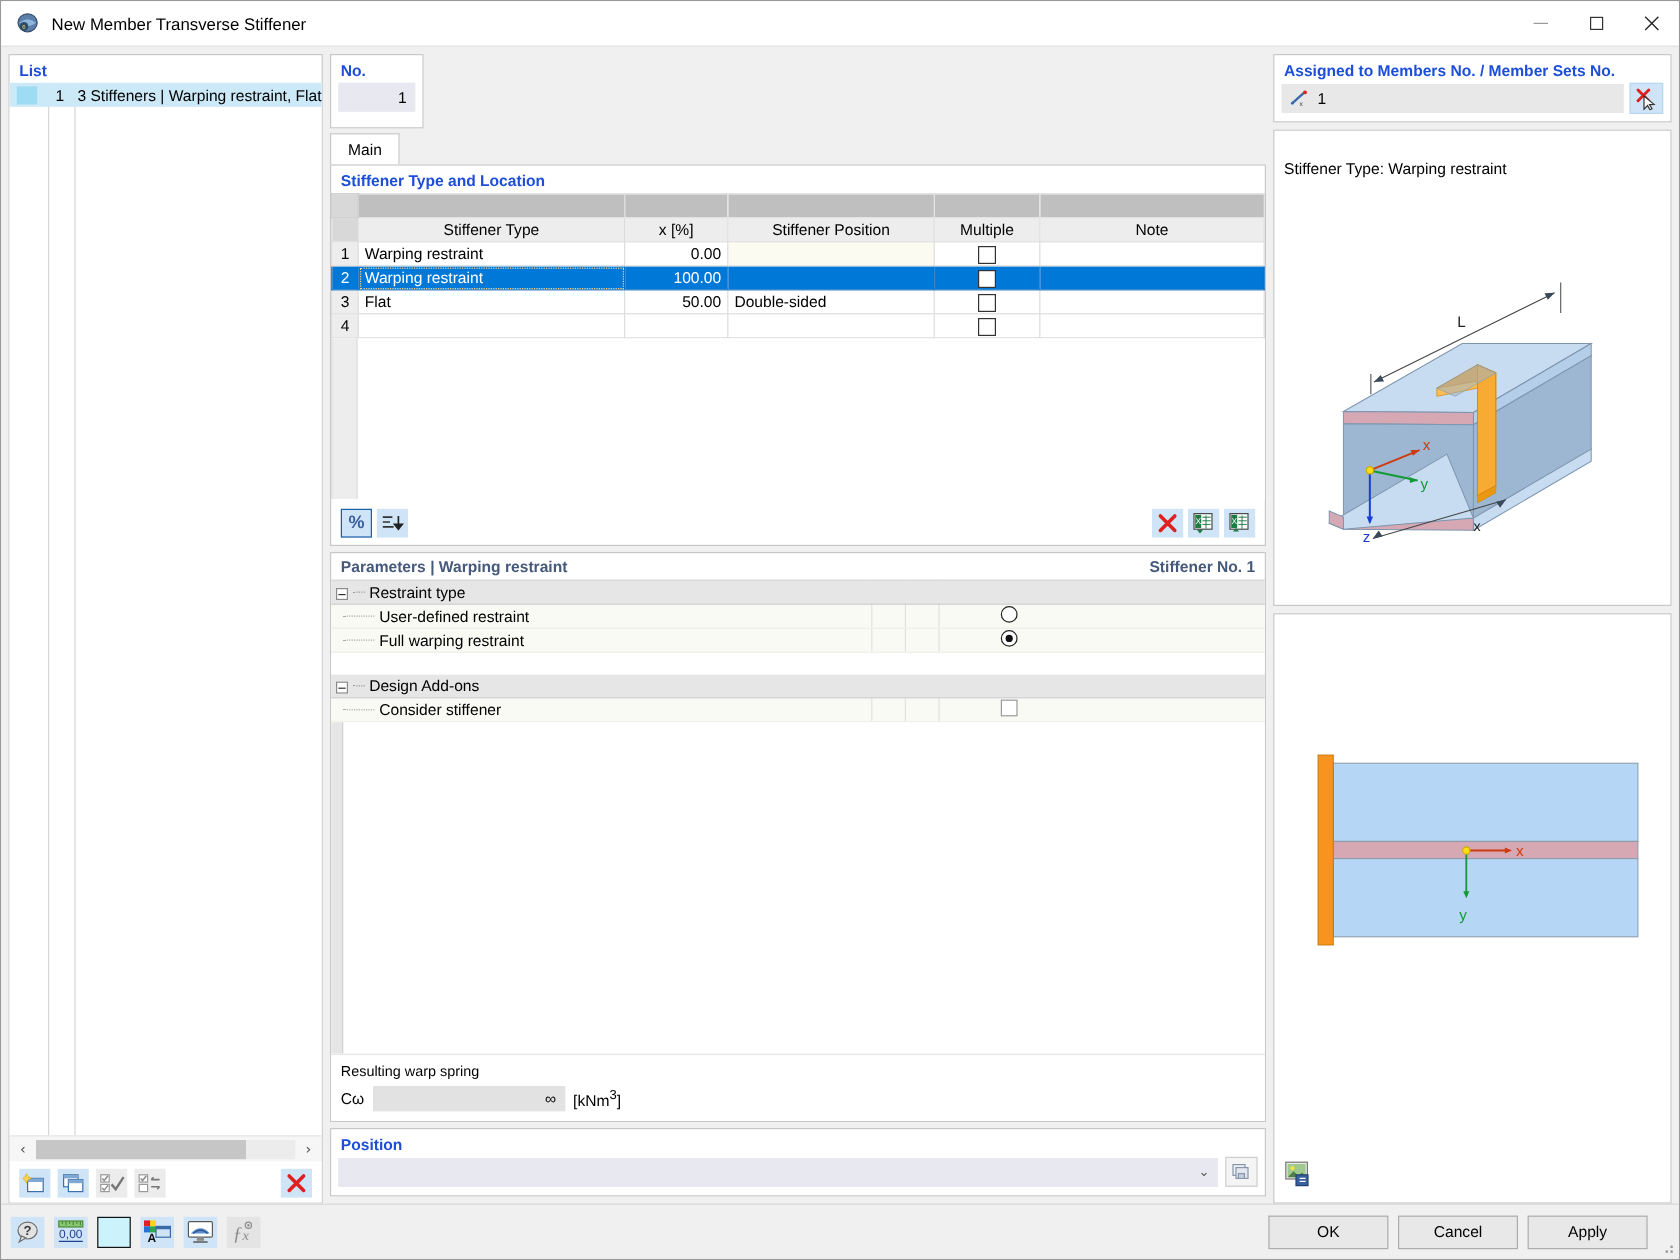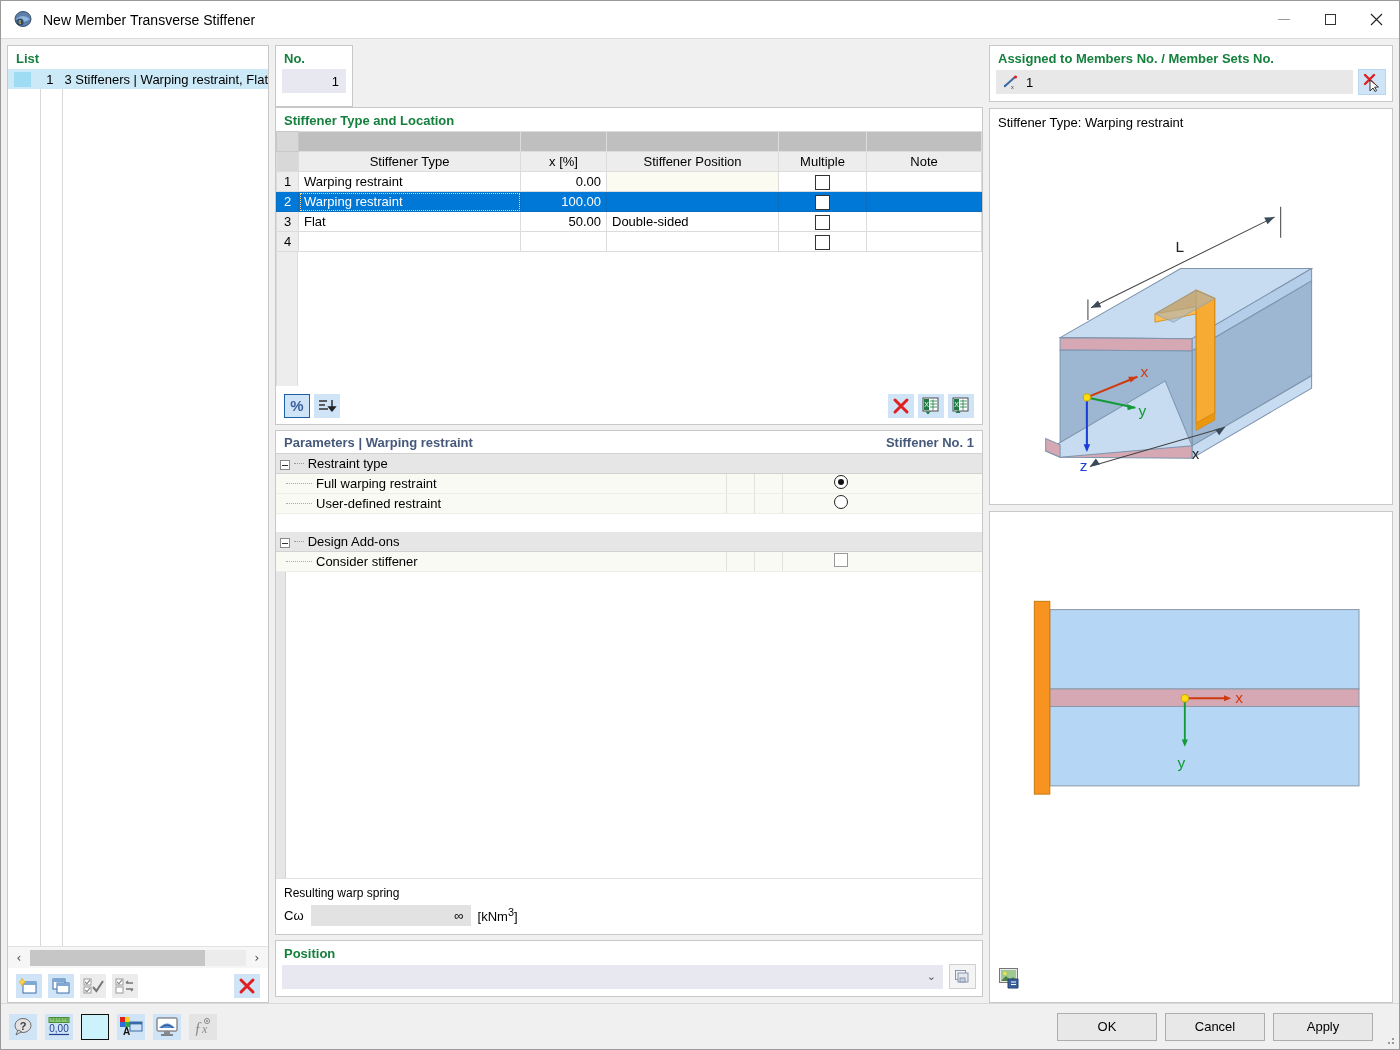--- a/index.html
+++ b/index.html
@@ -50,21 +50,21 @@
     gap: 6px;
     background: #f0f0f0;
   }
 
   
   .card {
     background: #ffffff;
     border: 1px solid #c8c8c8;
   }
   .card-hd {
-    font-weight: bold; color: #15803d; font-size: 13px;
+    font-weight: bold; color: #1d4ed8; font-size: 13px;
     padding: 5px 8px 3px 8px;
   }
 
   
   .leftcol {
     width: 262px; flex: none;
     display: flex; flex-direction: column;
     background: #ffffff;
     border: 1px solid #c8c8c8;
   }
@@ -204,29 +204,29 @@
   .commentcard { background:#fff; border:1px solid #c8c8c8; }
   .comrow { display:flex; align-items:center; padding: 0 6px 7px 6px; gap:6px;}
   .combo {
     flex:1; height:24px; background:#e8e8f0; border:1px solid #e8e8f0;
     display:flex; align-items:center; padding:0 6px; font-size:13px;
   }
   .combo .chev { margin-left:auto; color:#555; font-size:11px; font-family:"DejaVu Sans",sans-serif;}
   .combtn { width:27px;height:25px;border:1px solid #cfcfcf;background:#f4f4f4;display:flex;align-items:center;justify-content:center;}
 
   
-  .rightcol { width: 404px; flex:none; display:flex; flex-direction:column; gap:6px; }
+  .rightcol { width: 332px; flex:none; display:flex; flex-direction:column; gap:6px; }
   .assigncard { flex:none; }
   .assignrow { display:flex; align-items:center; padding: 0 6px 6px 6px; gap:5px;}
   .assigninput {
     flex:1; height:24px; background:#e8e8e8; border:1px solid #e8e8e8;
     display:flex; align-items:center; gap:6px; padding:0 6px; font-size:13px;
   }
   .grcard { flex:1; background:#fff; border:1px solid #c8c8c8; display:flex; flex-direction:column; min-height:0;}
-  .grlabel { padding: 6px 8px 0 8px; font-size:13px;}
+  .grlabel { padding: 6px 8px 0 8px; font-size:13px;margin-top:18px;}
   .grcanvas { flex:1; position:relative; }
   .grcard2 { flex:1; background:#fff; border:1px solid #c8c8c8; position:relative; }
 
   
   .footer {
     height: 46px; min-height:46px;
     display:flex; align-items:center;
     padding: 0 8px; gap: 8px;
     background:#f0f0f0;
     border-top: 1px solid #d8d8d8;
@@ -343,20 +343,23 @@
 
       <div class="topstrip">
         <div class="card nobox">
           <div class="card-hd">No.</div>
           <div class="inputrow">
             <div class="txtinput right">1</div>
           </div>
         </div>
       </div>
 
+      <div class="tabstrip">
+        <div class="tab active">Main</div>
+      </div>
 
       <div class="panestack">
         <div class="mainpane">
 
           <div class="tblcard" style="height:318px;">
             <div class="card-hd">Stiffener Type and Location</div>
             <table class="grid">
               <colgroup>
                 <col style="width:22px">
                   <col style="width:222px">
@@ -474,31 +477,31 @@
                   <col>
                 </colgroup>
               <tbody>
                   <tr class="grp">
                 <td class="lbl" colspan="5">
                   <span class="treebox"></span><span style="display:inline-block;width:10px;border-bottom:1px dotted #999;vertical-align:middle;margin-bottom:3px;"></span>
                   <span>Restraint type</span>
                 </td>
               </tr>
               <tr class="item">
+                <td><span class="dashlead"></span><span>User-defined restraint</span></td>
+                <td class="v1"></td>
+                <td class="v2"></td>
+                <td class="v3" style="text-align:center"><span class="radio"></span></td>
+                <td></td>
+              </tr>
+              <tr class="item">
                 <td><span class="dashlead"></span><span>Full warping restraint</span></td>
                 <td class="v1"></td>
                 <td class="v2"></td>
                 <td class="v3" style="text-align:center"><span class="radio on"></span></td>
-                <td></td>
-              </tr>
-              <tr class="item">
-                <td><span class="dashlead"></span><span>User-defined restraint</span></td>
-                <td class="v1"></td>
-                <td class="v2"></td>
-                <td class="v3" style="text-align:center"><span class="radio"></span></td>
                 <td></td>
               </tr>
               <tr>
                 <td colspan="5" style="height:18px;background:#fff;border-bottom:1px solid #fff;"></td>
               </tr>
               <tr class="grp">
                 <td class="lbl" colspan="5">
                   <span class="treebox"></span><span style="display:inline-block;width:10px;border-bottom:1px dotted #999;vertical-align:middle;margin-bottom:3px;"></span>
                   <span>Design Add-ons</span>
                 </td>

